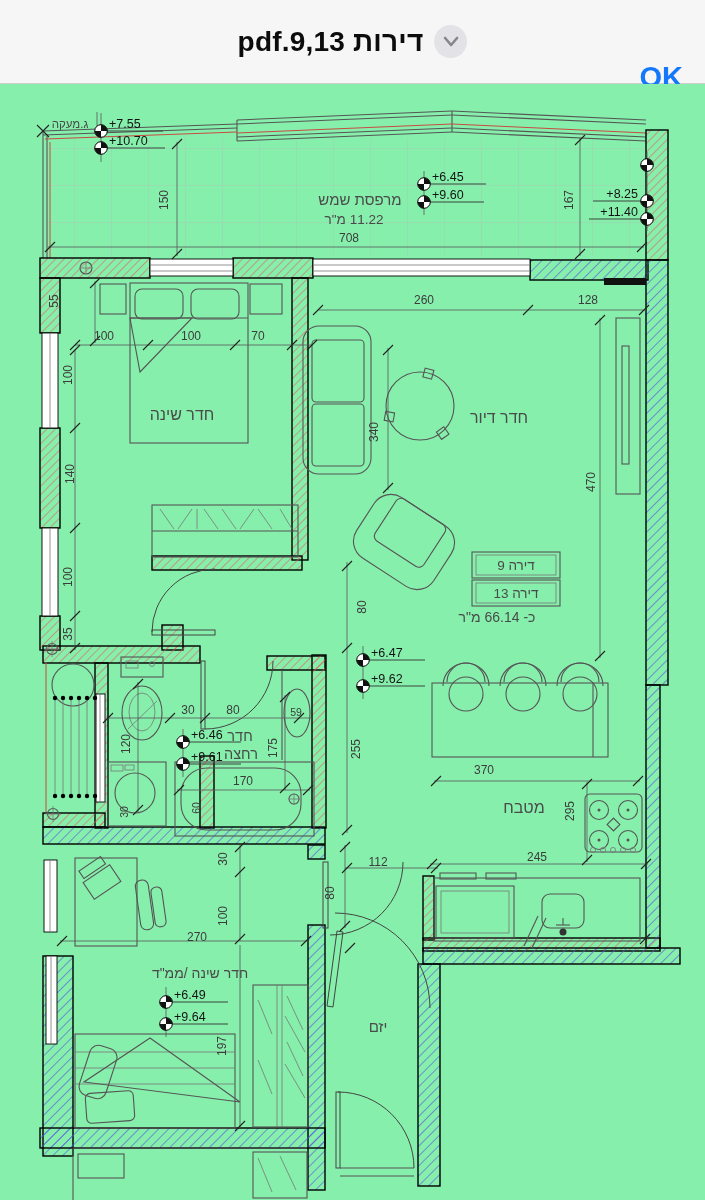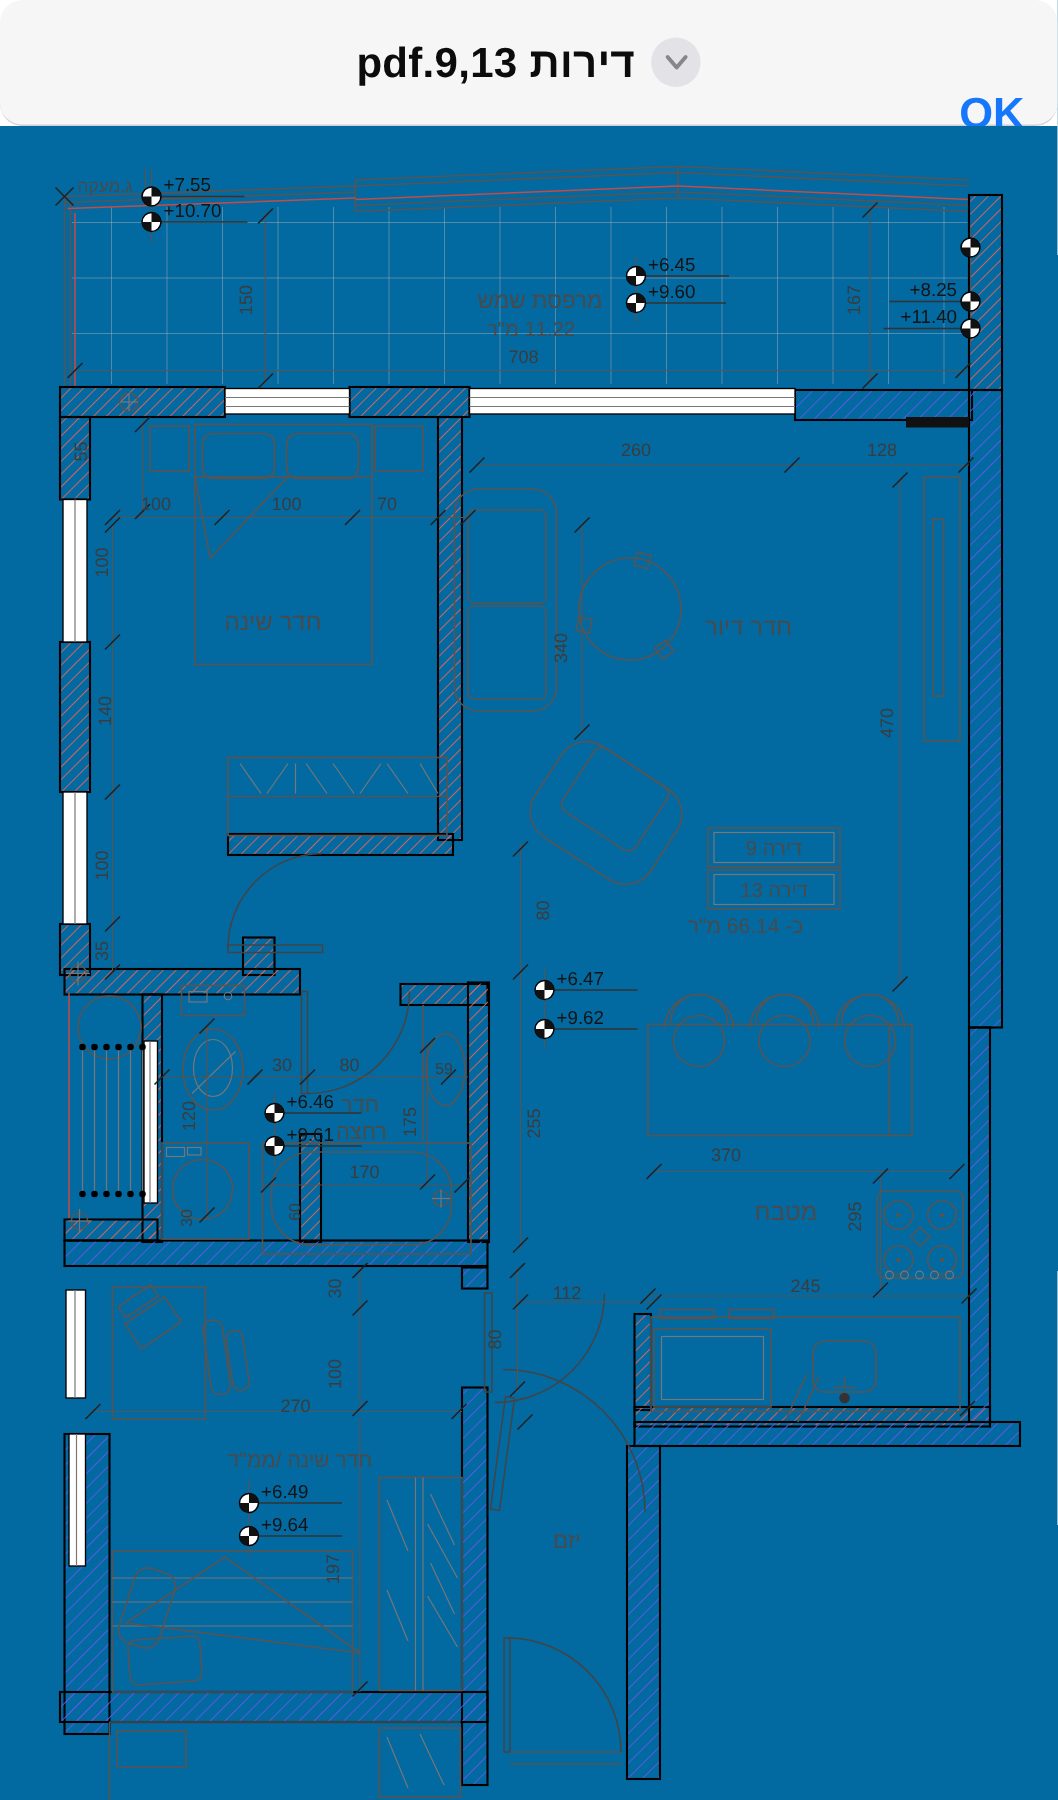--- a/index.html
+++ b/index.html
@@ -1,23 +1,23 @@
 <!DOCTYPE html>
 <html><head>
 <meta charset="utf-8">
 <style>
   html,body{margin:0;padding:0;background:#fff;width:705px;height:1200px;overflow:hidden;
     font-family:"Liberation Sans",sans-serif;}
-  .topbar{position:relative;width:705px;height:84px;background:#f6f6f7;border-bottom:1px solid #cfcfd2;box-sizing:border-box;border-radius:15px;}
+  .topbar{position:relative;width:705px;height:84px;background:#f6f6f7;border-bottom:1px solid #cfcfd2;box-sizing:border-box;}
   .title-wrap{position:absolute;left:50%;top:0;transform:translateX(-50%);height:100%;display:flex;align-items:center;gap:11px;}
   .doc-title{font-size:28px;font-weight:700;color:#0c0c0d;letter-spacing:.2px;white-space:nowrap;}
   .chev{width:33px;height:33px;border-radius:50%;background:#e3e3e7;display:flex;align-items:center;justify-content:center;}
   .ok{position:absolute;right:22px;top:50%;transform:translateY(-50%);border:none;background:none;
       color:#1577fb;font-size:29px;font-weight:600;font-family:"Liberation Sans",sans-serif;padding:0;cursor:pointer;margin-top:35px;}
-  .viewer{position:relative;width:705px;height:1116px;background:#0369a1;}
+  .viewer{position:relative;width:705px;height:1116px;background:#86efac;}
   svg{display:block}
   text{font-family:"Liberation Sans",sans-serif;}
   .dim{fill:#3c3c3c;}
   .room{fill:#4a4a4a;}
   .lvl{font-size:12.5px;fill:#141414;font-weight:500;}
   .lvl-line{stroke:#333;stroke-width:.9;}
   .wr{fill:url(#hr);stroke:#000;stroke-width:1.4;}
   .wb{fill:url(#hb);stroke:#000;stroke-width:1.4;}
   .win{fill:#fff;stroke:#000;stroke-width:.9;}
   .f{fill:none;stroke:#555;stroke-width:1.1;}

